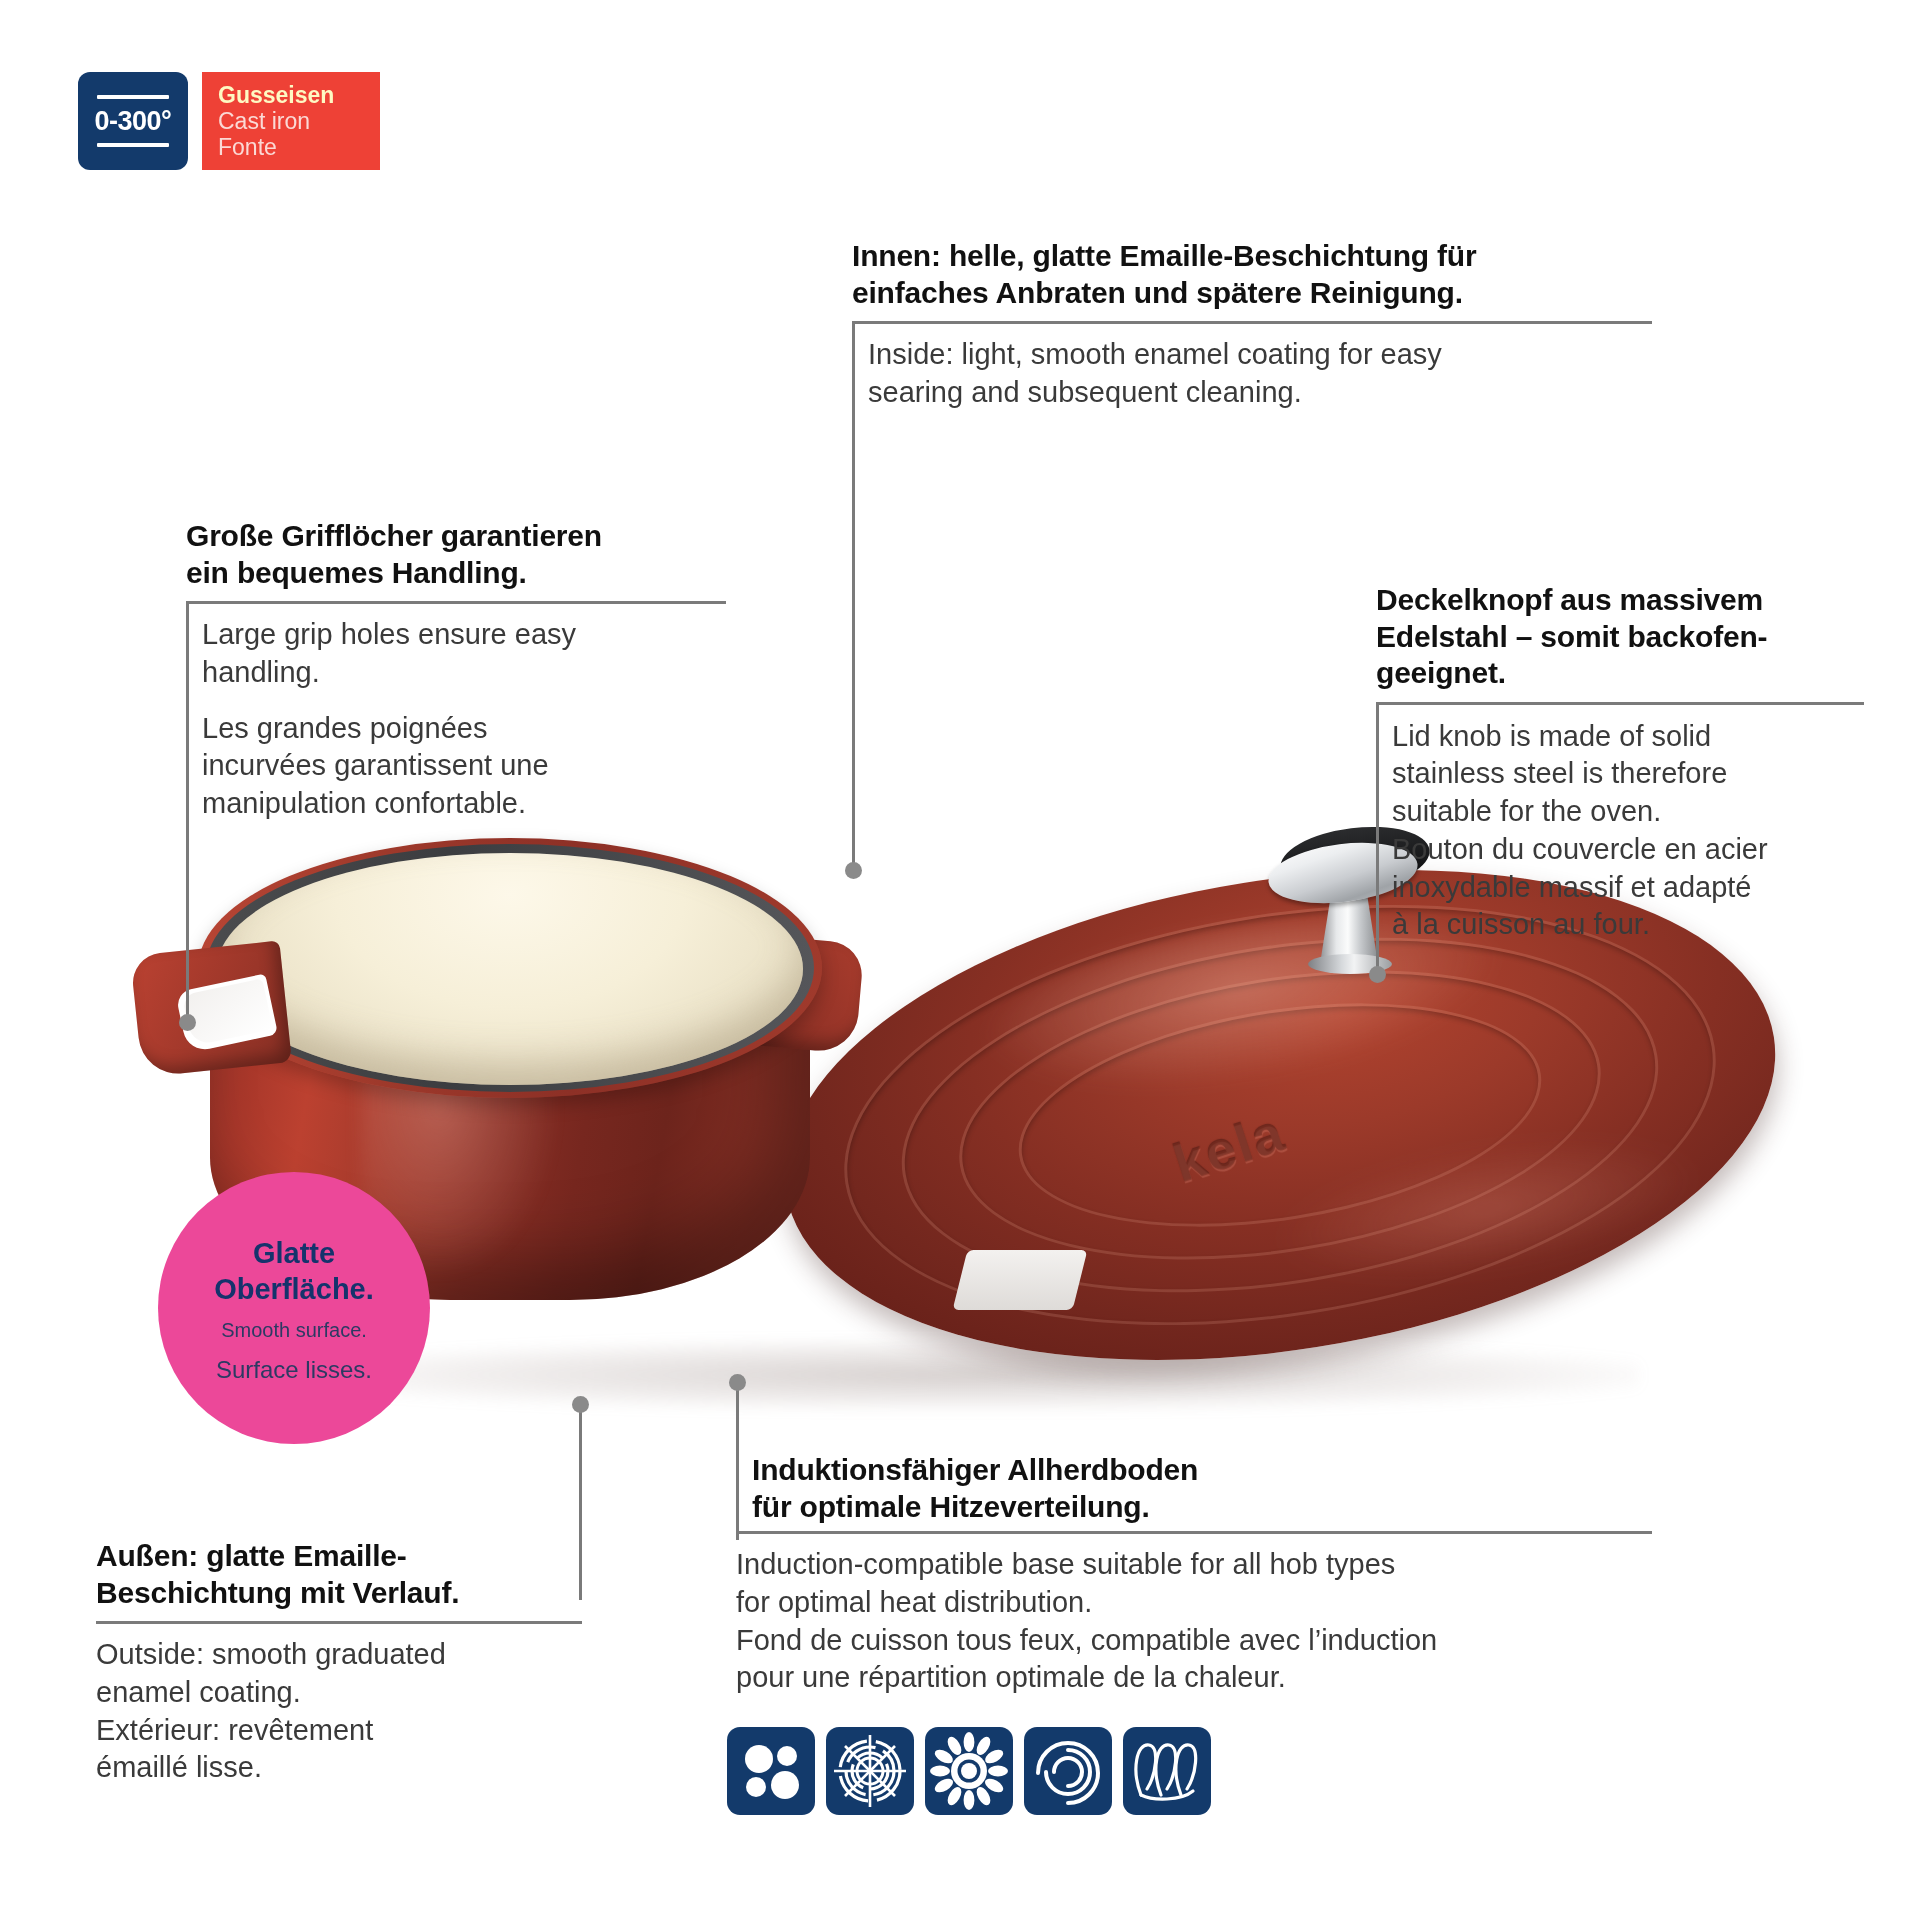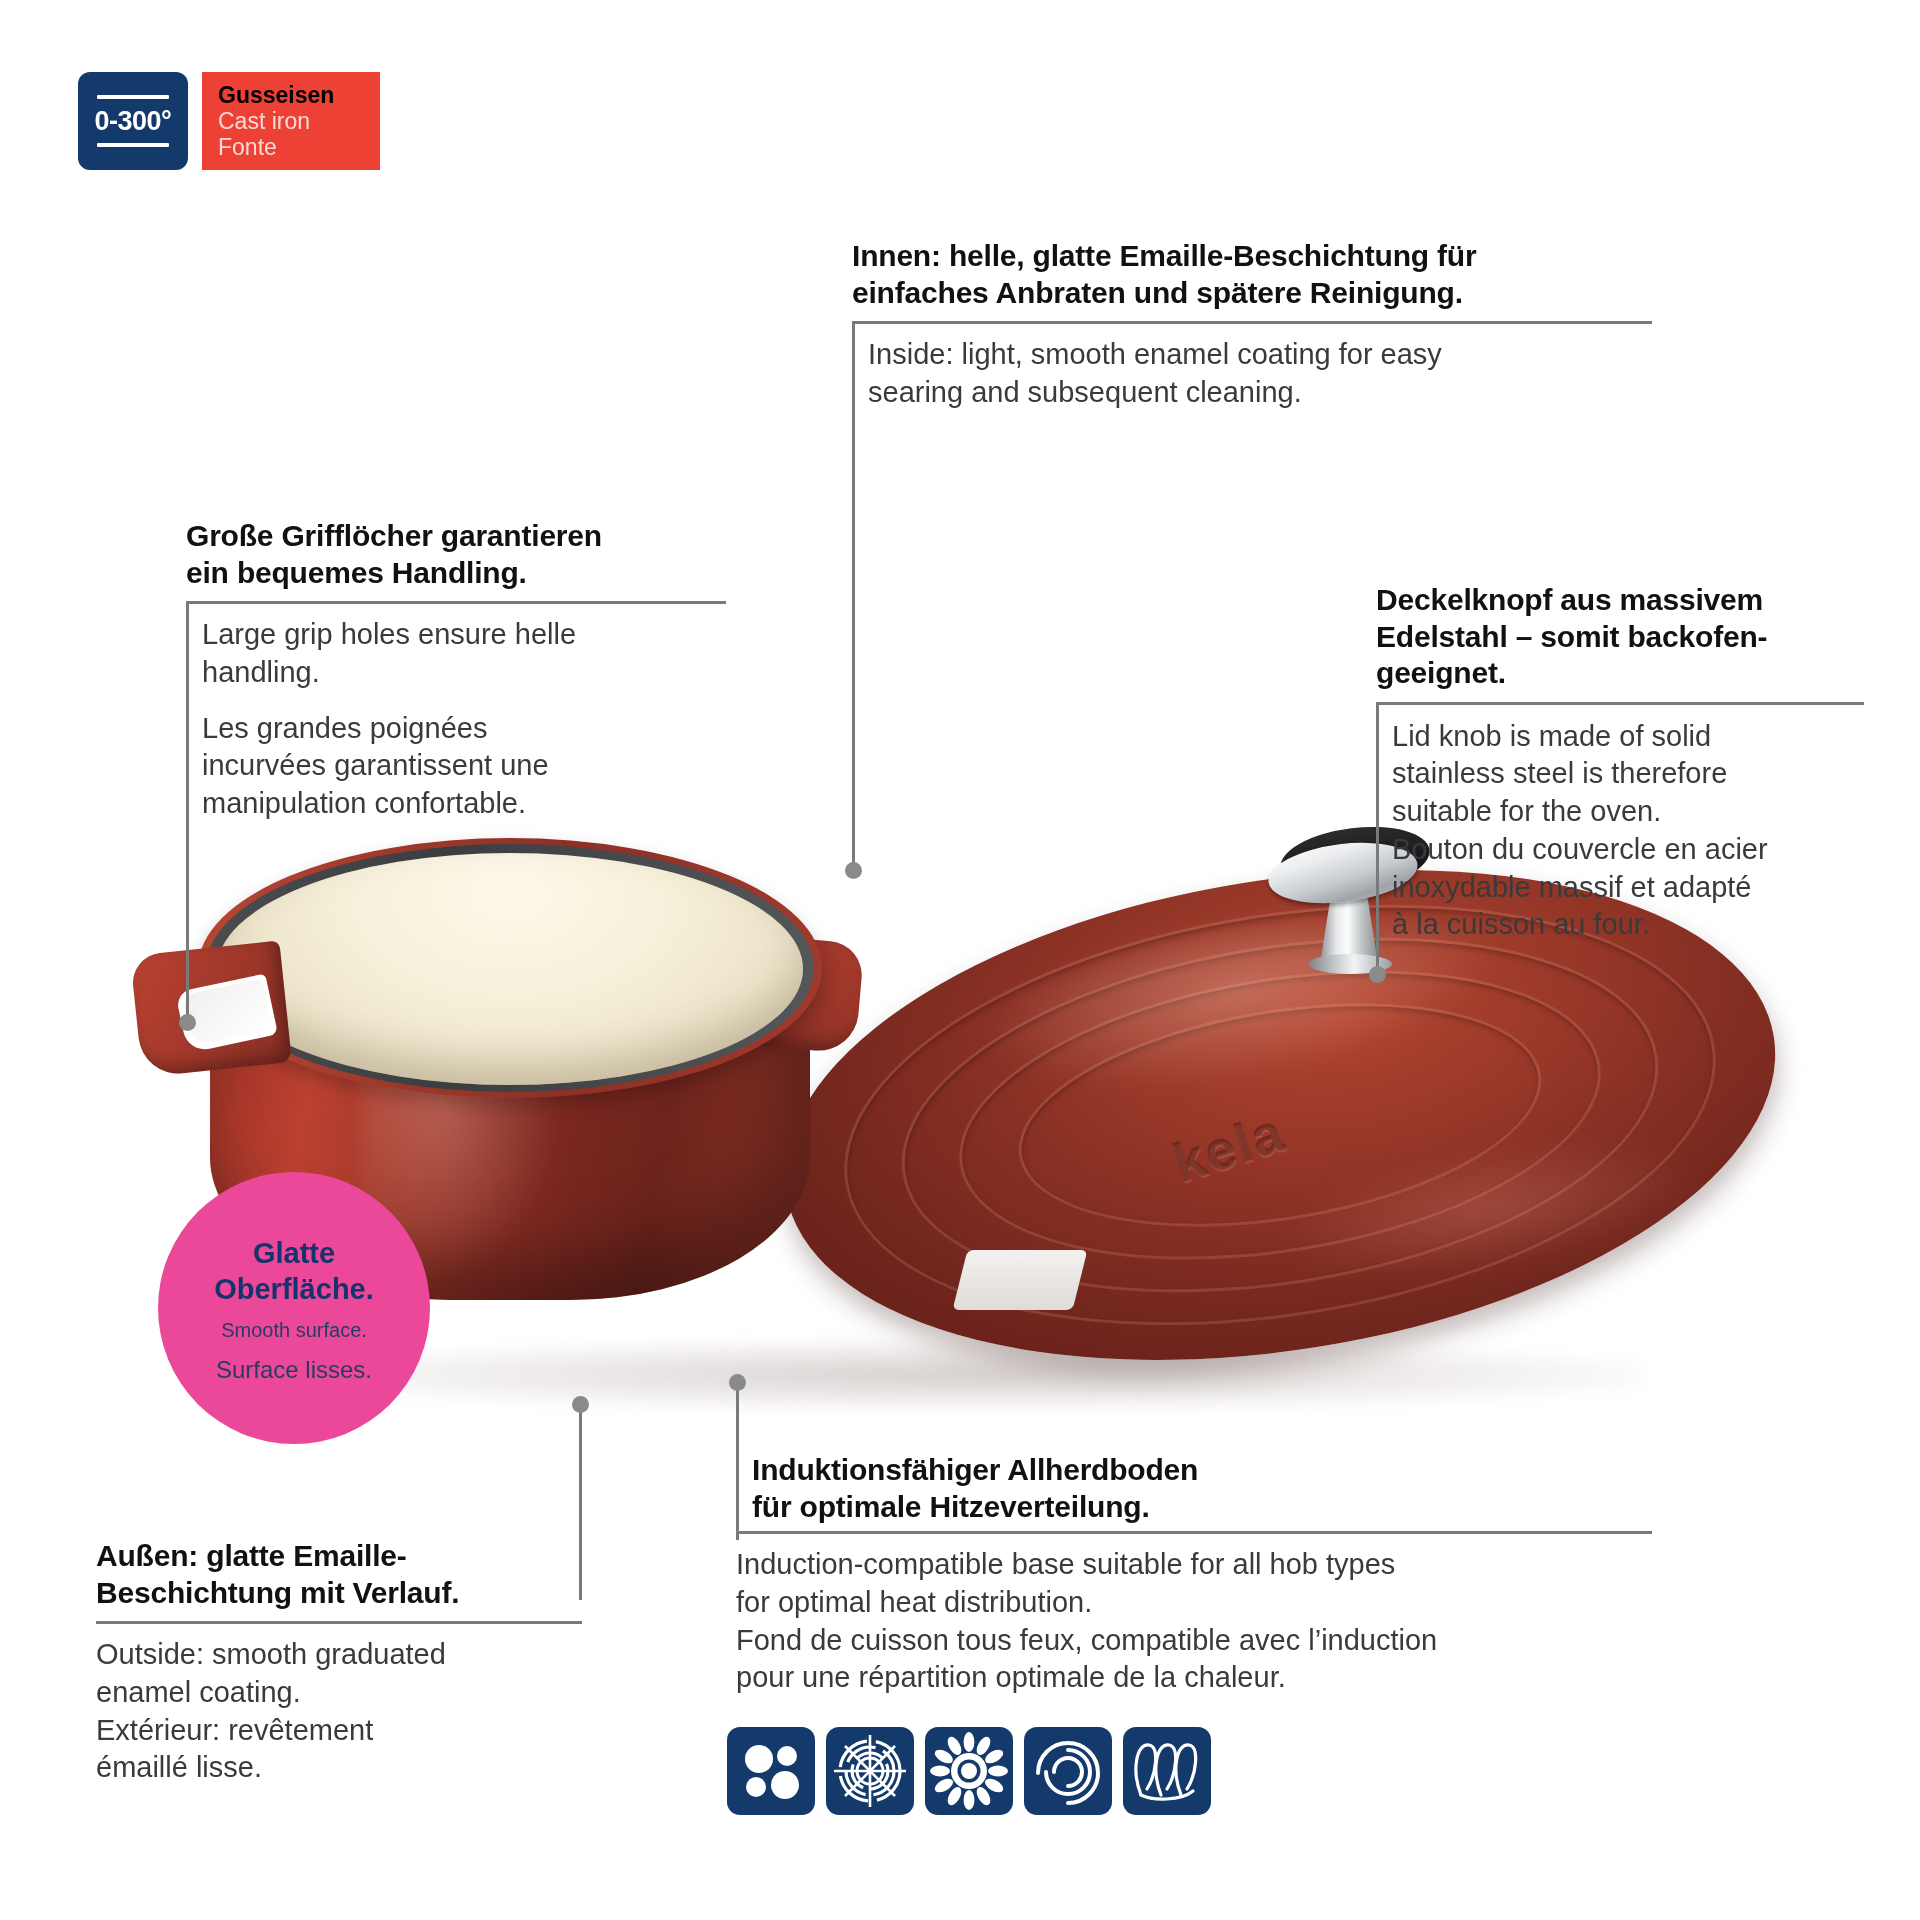--- a/index.html
+++ b/index.html
@@ -19,21 +19,21 @@
     color: #ffffff;
     text-align: right;
   }
   .temp-badge .rule { width: 72px; height: 4px; background: #ffffff; border-radius: 1px; }
   .temp-badge .val { font-size: 27px; font-weight: 700; letter-spacing: -0.5px; padding: 7px 0 6px; }
   .mat-badge {
     margin-left: 14px; background: #ee4136; width: 178px; height: 98px;
     padding: 8px 12px 6px 16px; display: flex; flex-direction: column; justify-content: center;
     line-height: 1.12;
   }
-  .mat-badge .l1 { color: #000000; font-size: 23px; font-weight: 600; }
+  .mat-badge .l1 { color: #fef9c3; font-size: 23px; font-weight: 600; }
   .mat-badge .l2, .mat-badge .l3 { color: #fbd9d5; font-size: 23px; font-weight: 400; }
 
   
   .callout { position: absolute; }
   .callout .head {
     font-size: 30px; font-weight: 700; color: #111111; line-height: 1.22;
     letter-spacing: -0.2px; white-space: pre-line;
   }
   .callout .body {
     font-size: 29px; font-weight: 400; color: #3a3a3a; line-height: 1.30;
@@ -274,21 +274,21 @@
 
   <div class="lead v" style="left:852px; top:418px; height:450px;"></div>
   <div class="dot" style="left:845px; top:862px;"></div>
 
   <div class="callout" style="left:186px; top:518px; width:540px;">
     <div class="head">Große Grifflöcher garantieren
 ein bequemes Handling.</div>
     <div class="hrule" style="margin-top:10px; width:540px;"></div>
     <div style="position:relative;">
       <div class="vline" style="left:0; top:0; height:226px;"></div>
-      <div class="body" style="padding:12px 0 0 16px;">Large grip holes ensure helle
+      <div class="body" style="padding:12px 0 0 16px;">Large grip holes ensure easy
 handling.</div>
       <div class="body" style="padding:18px 0 0 16px;">Les grandes poignées
 incurvées garantissent une
 manipulation confortable.</div>
     </div>
   </div>
   <div class="lead v" style="left:186px; top:824px; height:196px;"></div>
   <div class="dot" style="left:179px; top:1014px;"></div>
 
   <div class="callout" style="left:1376px; top:582px; width:488px;">

